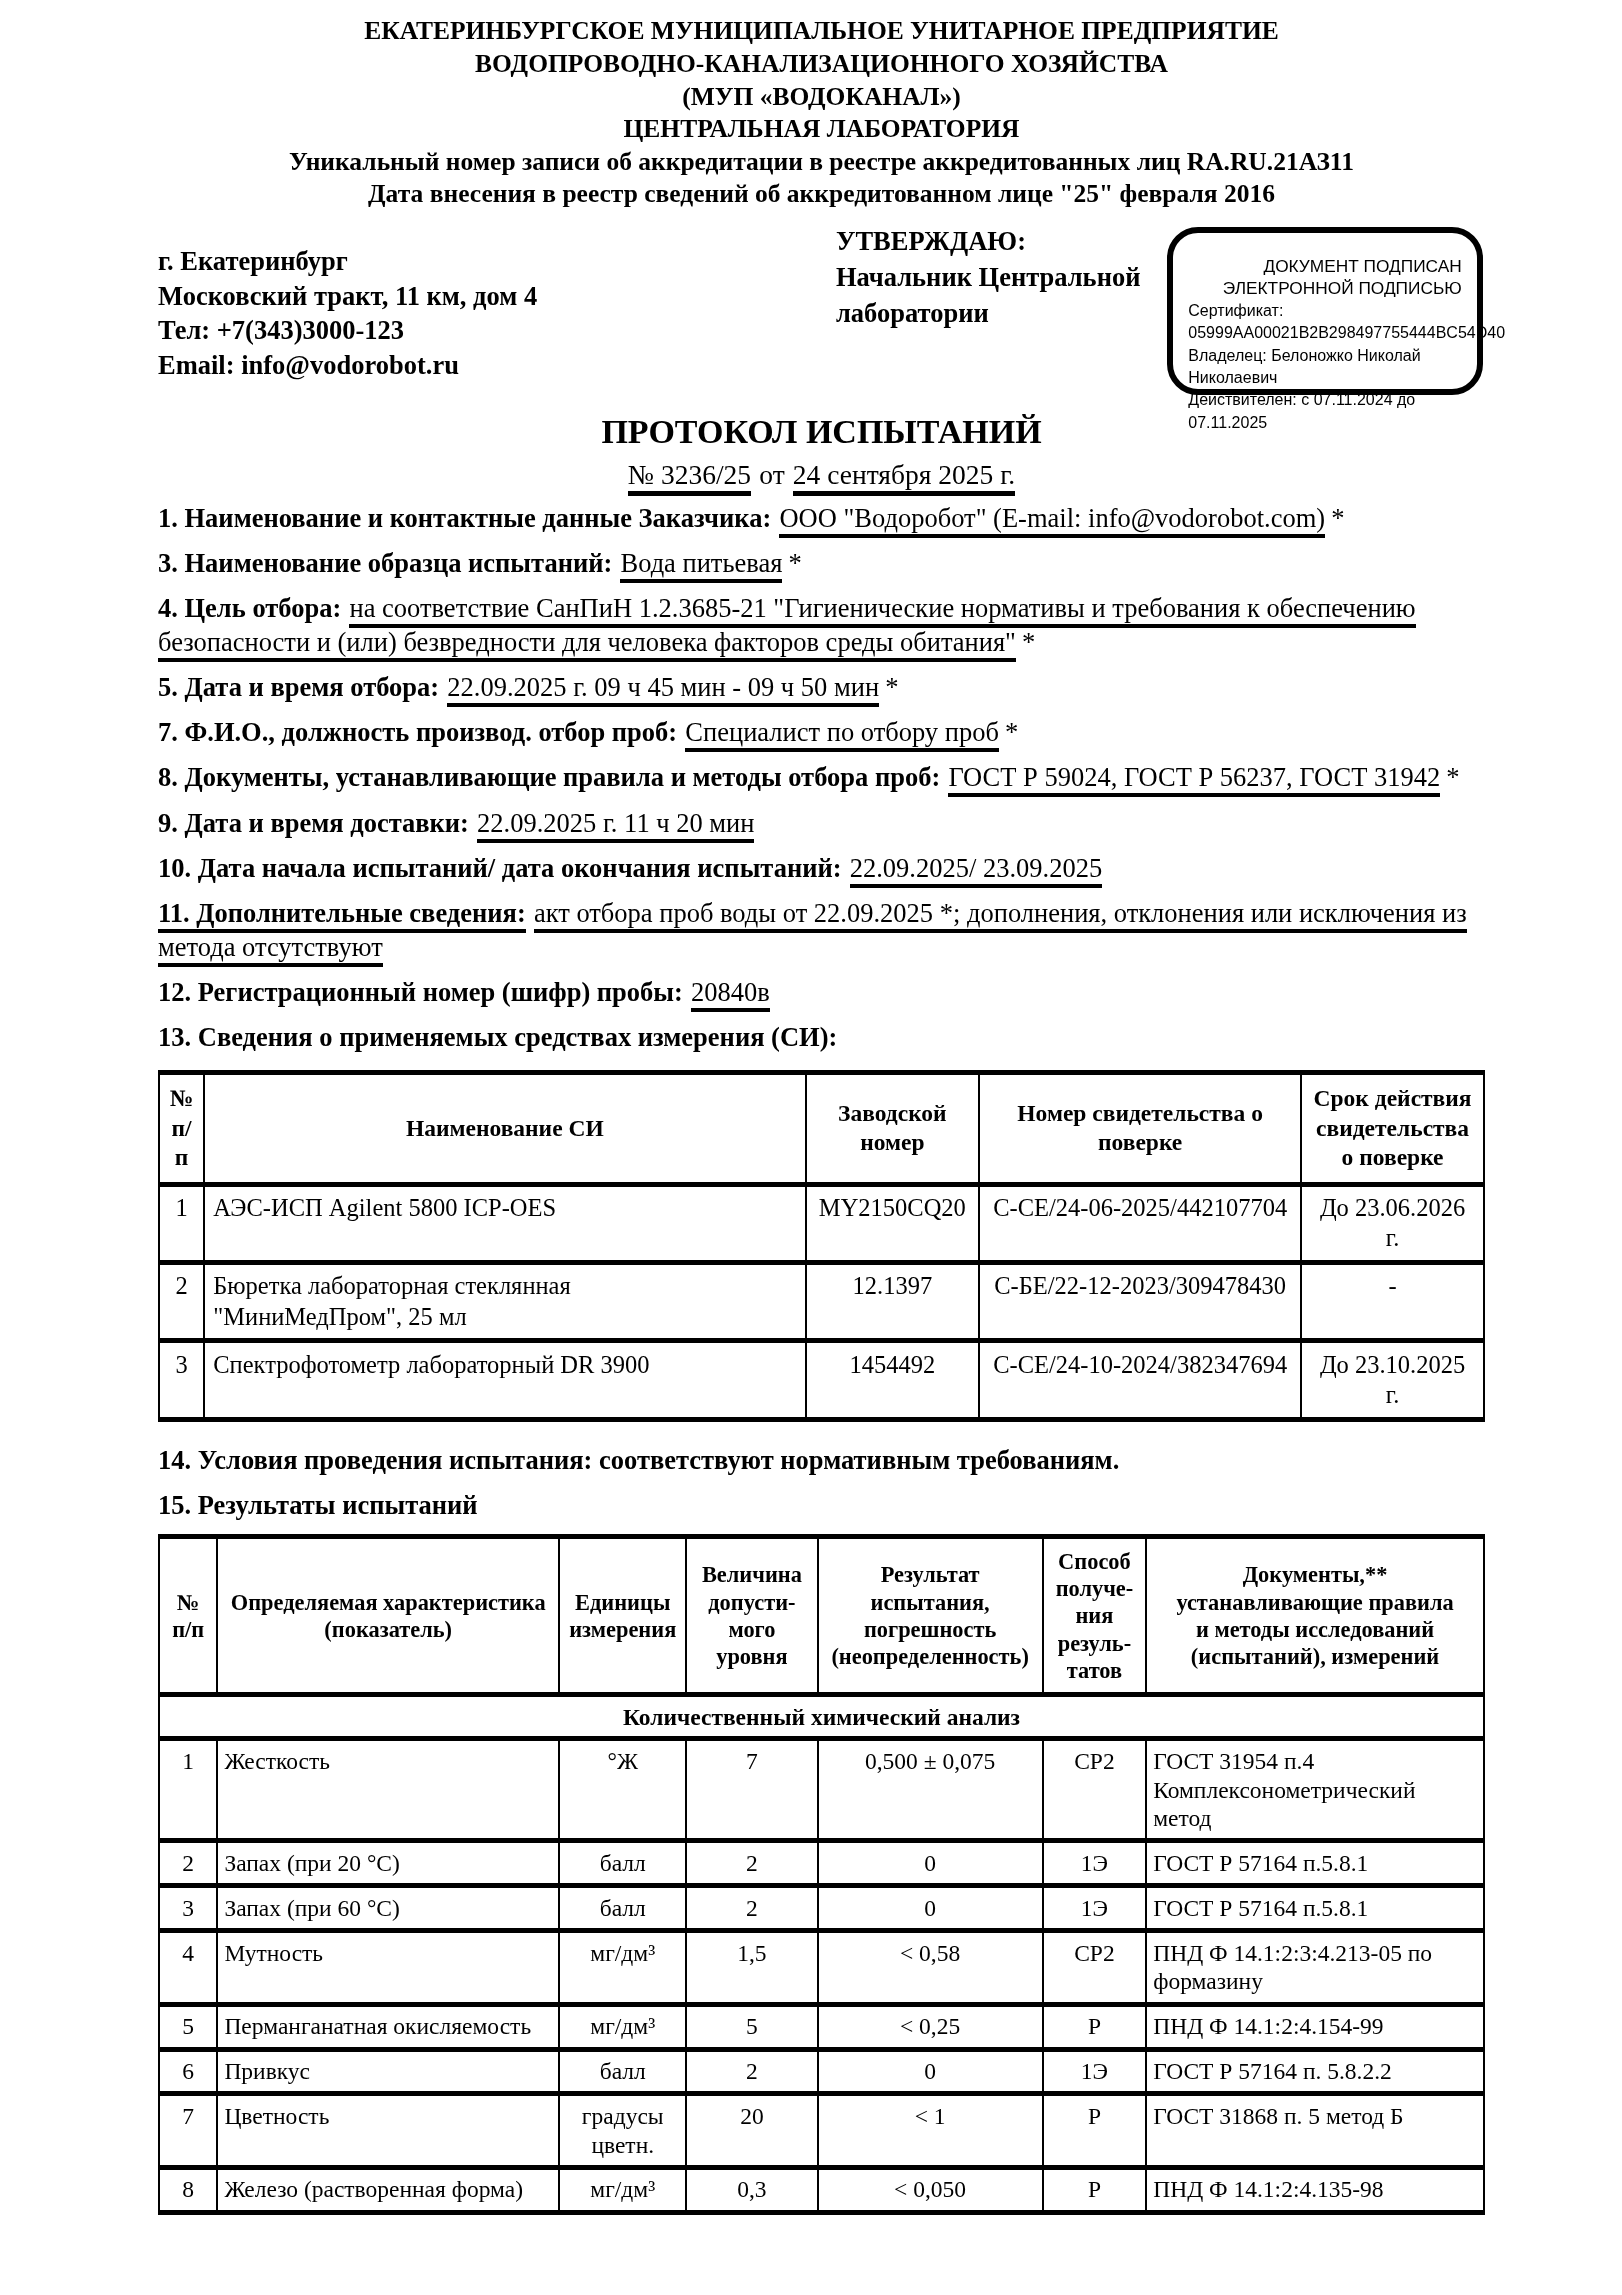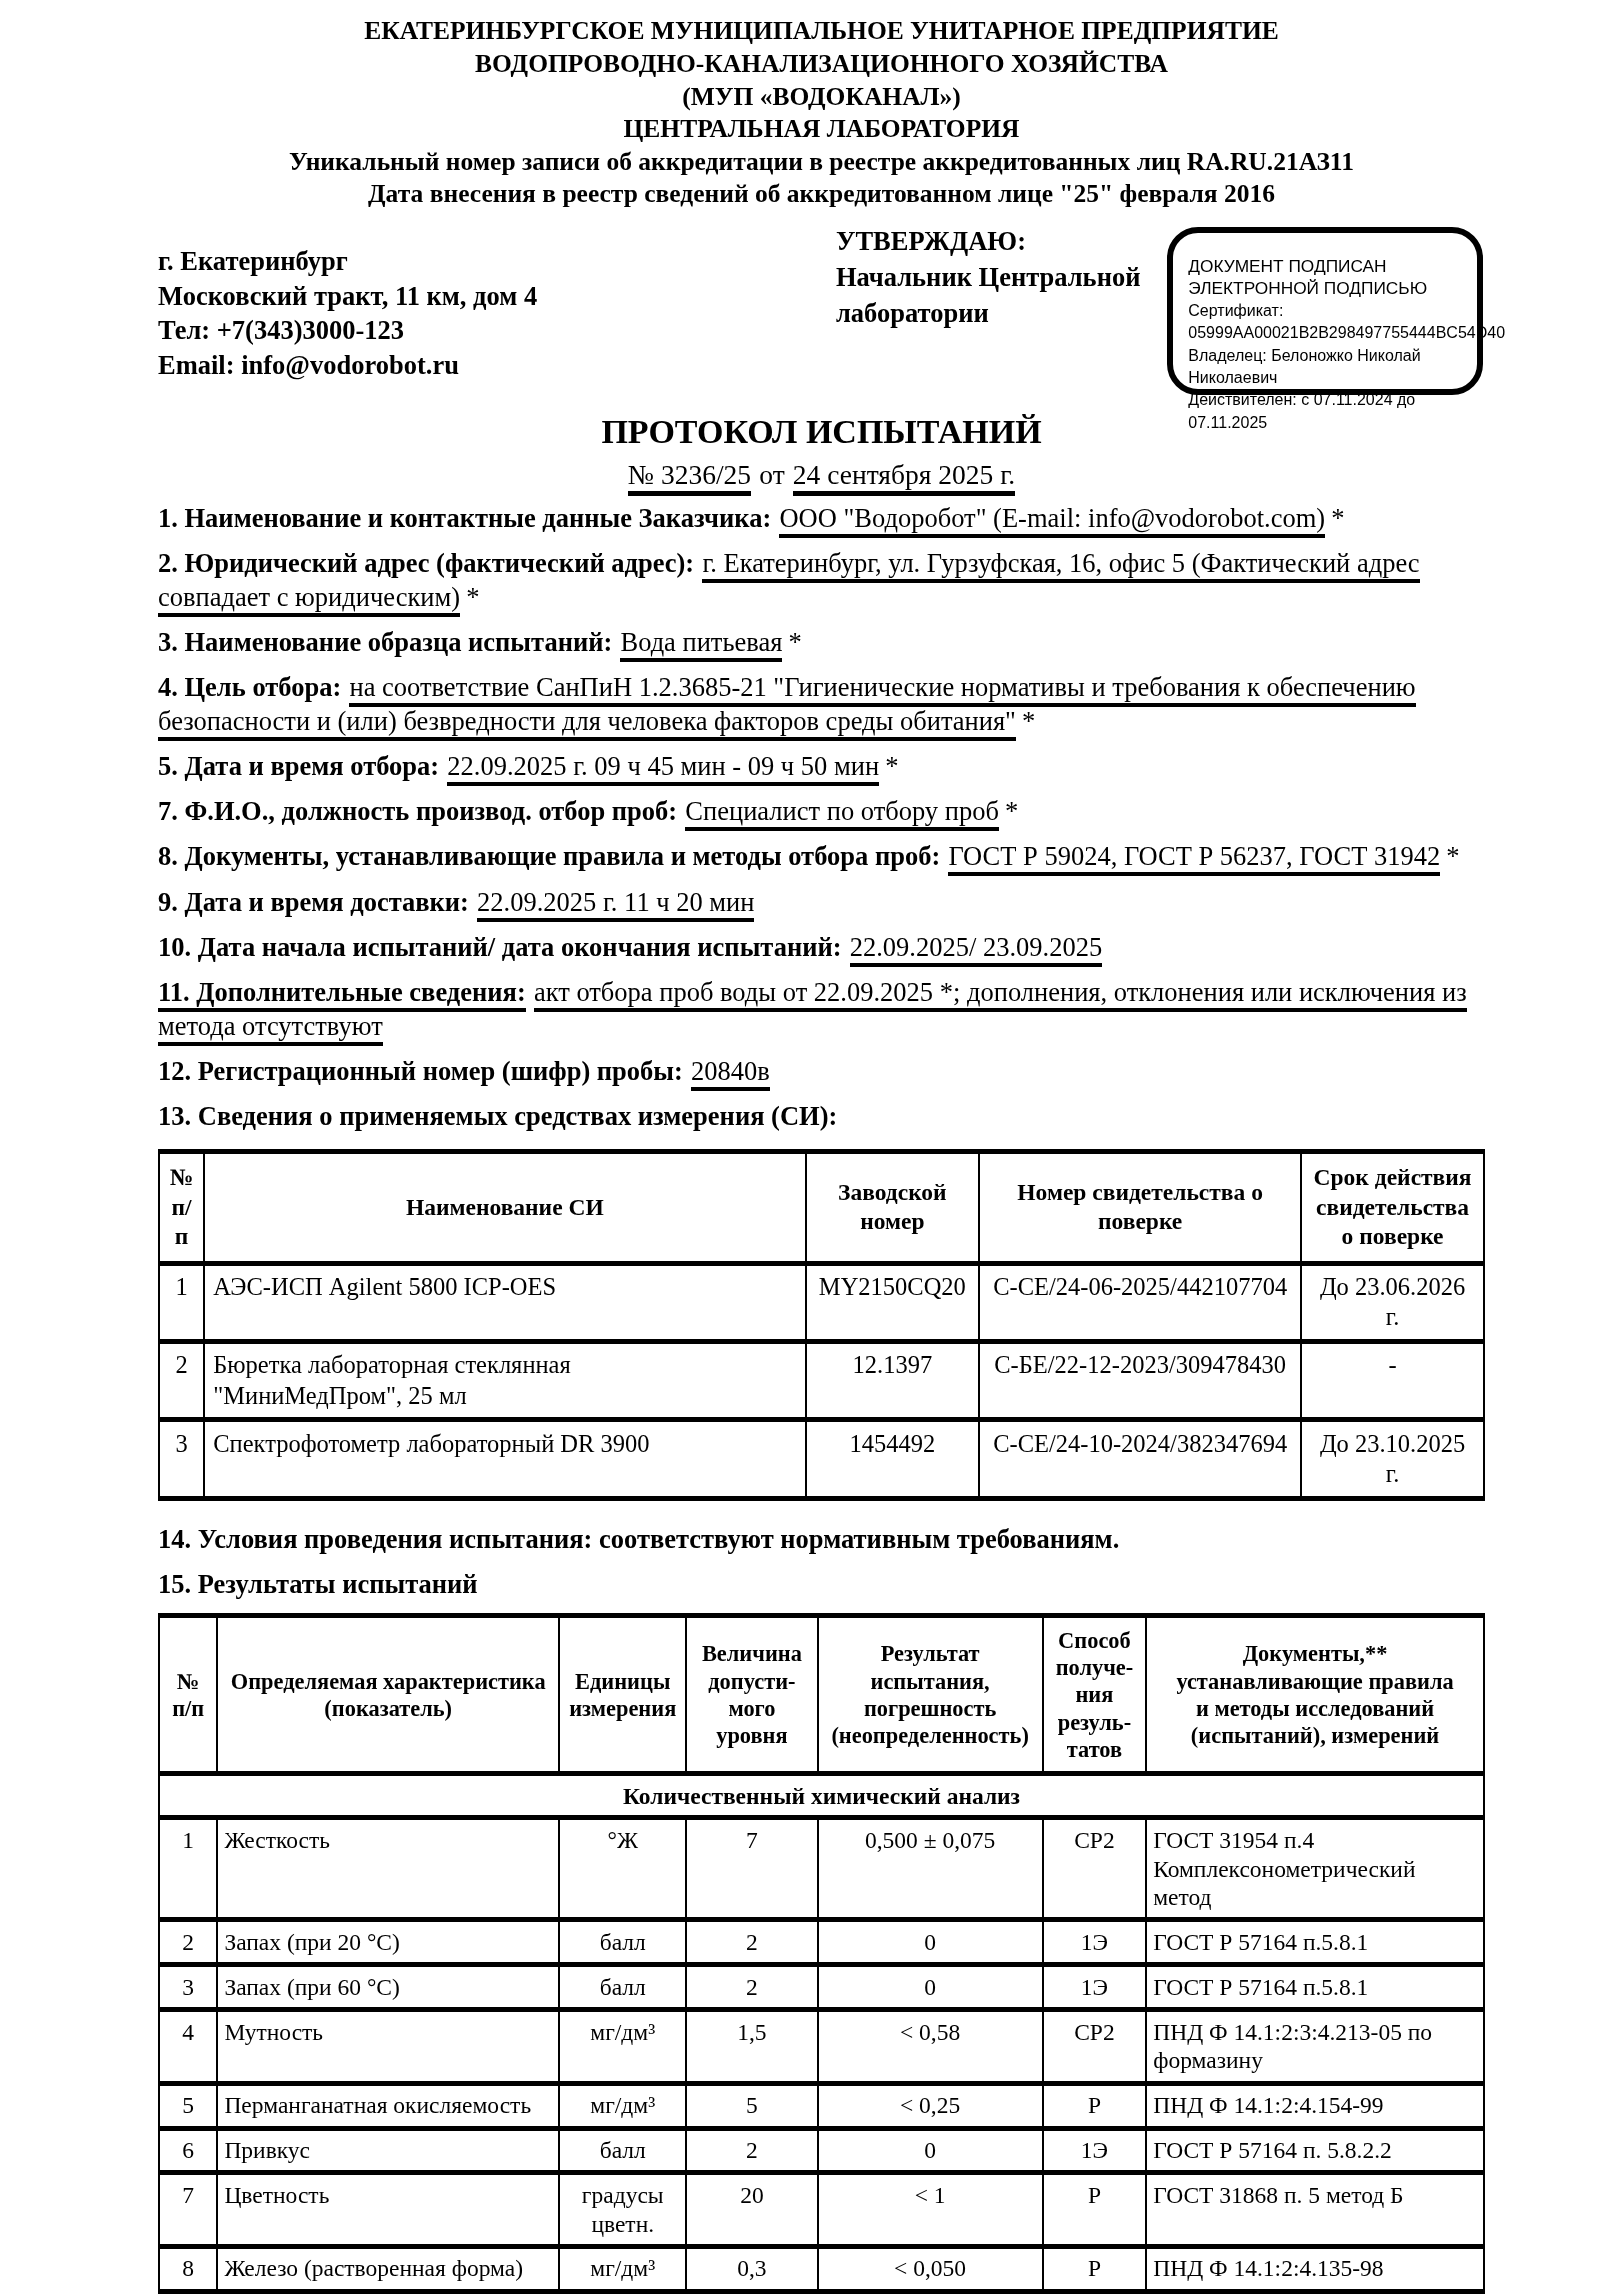--- a/index.html
+++ b/index.html
@@ -10,21 +10,21 @@
   
   .org-header { text-align:center; font-weight:bold; font-size:25.5px; line-height:1.28; }
 
   
   .info-row { display:flex; align-items:flex-start; margin-top:13.3px; }
   .contacts { width:678px; font-weight:bold; font-size:26.5px; line-height:1.3;margin-top:20px; }
   .approve  { width:331px;  font-weight:bold; font-size:26.5px; line-height:1.35; }
   .stamp { width:316px; height:168px; border:6.1px solid #000; border-radius:31px;
            font-family:"Liberation Sans", sans-serif; display:flex; flex-direction:column;
            justify-content:space-between; padding:21.4px 15.3px 13.3px 15.3px; margin-top:3.1px; }
-  .stamp-title { text-align:left; font-size:17.3px; line-height:1.3; }
+  .stamp-title { text-align:right; font-size:17.3px; line-height:1.3; }
   .stamp-meta  { font-size:16px; line-height:1.4; }
 
   
   .doc-title { text-align:center; font-weight:bold; font-size:34px; margin-top:17.3px; }
   .doc-subtitle { text-align:center; font-size:27.5px; margin-top:8.2px; }
   .doc-subtitle span { margin:0 4.1px; }
   .u2 { border-bottom:5.1px solid #000; padding-bottom:1.5px; }
 
   
   .items { margin-top:0;font-family:Liberation Serif, serif; }
@@ -90,21 +90,20 @@
     </div>
   </div>
 
   <div class="doc-title">ПРОТОКОЛ ИСПЫТАНИЙ</div>
   <div class="doc-subtitle">
     <span class="u2">№ 3236/25</span><span>от</span><span class="u2">24 сентября 2025 г.</span>
   </div>
 
   <div class="items">
     <p class="item"><span class="lbl">1. Наименование и контактные данные Заказчика:</span><span class="u">ООО "Водоробот" (E-mail: info@vodorobot.com)</span><span class="suf">*</span></p>
-    <p class="item"><span class="lbl">2. Юридический адрес (фактический адрес):</span><span class="u">г. Екатеринбург, ул. Гурзуфская, 16, офис 5 (Фактический адрес совпадает с юридическим)</span><span class="suf">*</span></p>
     <p class="item"><span class="lbl">3. Наименование образца испытаний:</span><span class="u">Вода питьевая</span><span class="suf">*</span></p>
     <p class="item"><span class="lbl">4. Цель отбора:</span><span class="u">на соответствие СанПиН 1.2.3685-21 "Гигиенические нормативы и требования к обеспечению безопасности и (или) безвредности для человека факторов среды обитания"</span><span class="suf">*</span></p>
     <p class="item"><span class="lbl">5. Дата и время отбора:</span><span class="u">22.09.2025 г. 09 ч 45 мин - 09 ч 50 мин</span><span class="suf">*</span></p>
     <p class="item"><span class="lbl">7. Ф.И.О., должность производ. отбор проб:</span><span class="u">Специалист по отбору проб</span><span class="suf">*</span></p>
     <p class="item"><span class="lbl">8. Документы, устанавливающие правила и методы отбора проб:</span><span class="u">ГОСТ Р 59024, ГОСТ Р 56237, ГОСТ 31942</span><span class="suf">*</span></p>
     <p class="item"><span class="lbl">9. Дата  и время доставки:</span><span class="u">22.09.2025 г. 11 ч 20 мин</span></p>
     <p class="item"><span class="lbl">10. Дата начала испытаний/ дата окончания испытаний:</span><span class="u">22.09.2025/ 23.09.2025</span></p>
     <p class="item"><span class="lbl u">11. Дополнительные сведения:</span><span class="u">акт отбора проб воды от 22.09.2025 *; дополнения, отклонения или исключения из метода отсутствуют</span></p>
     <p class="item"><span class="lbl">12. Регистрационный номер (шифр) пробы:</span><span class="u">20840в</span></p>
     <p class="item"><span class="lbl">13. Сведения о применяемых средствах измерения (СИ):</span></p>

